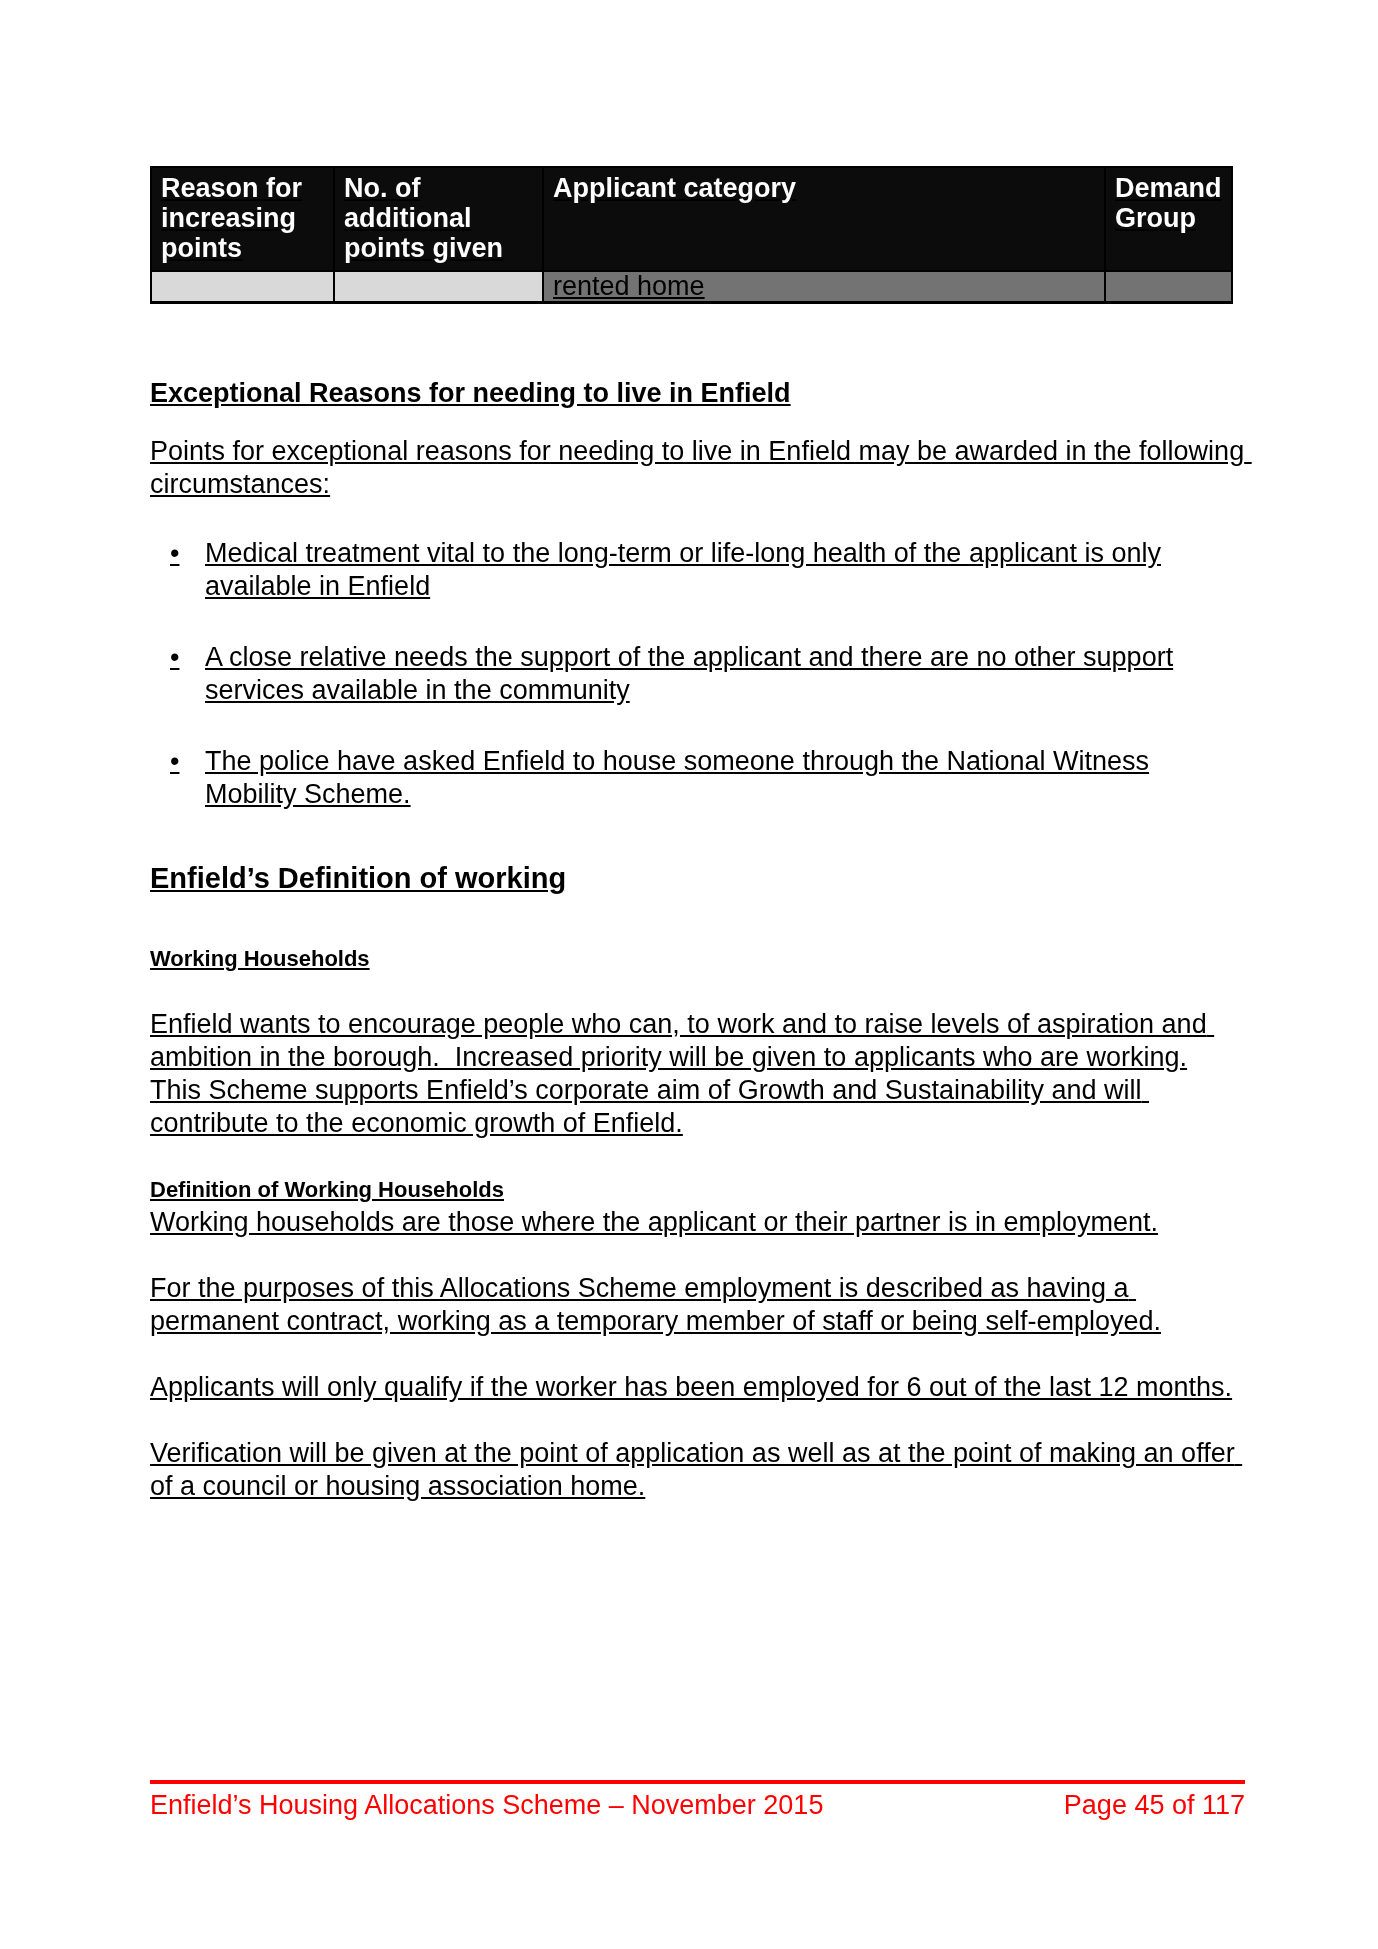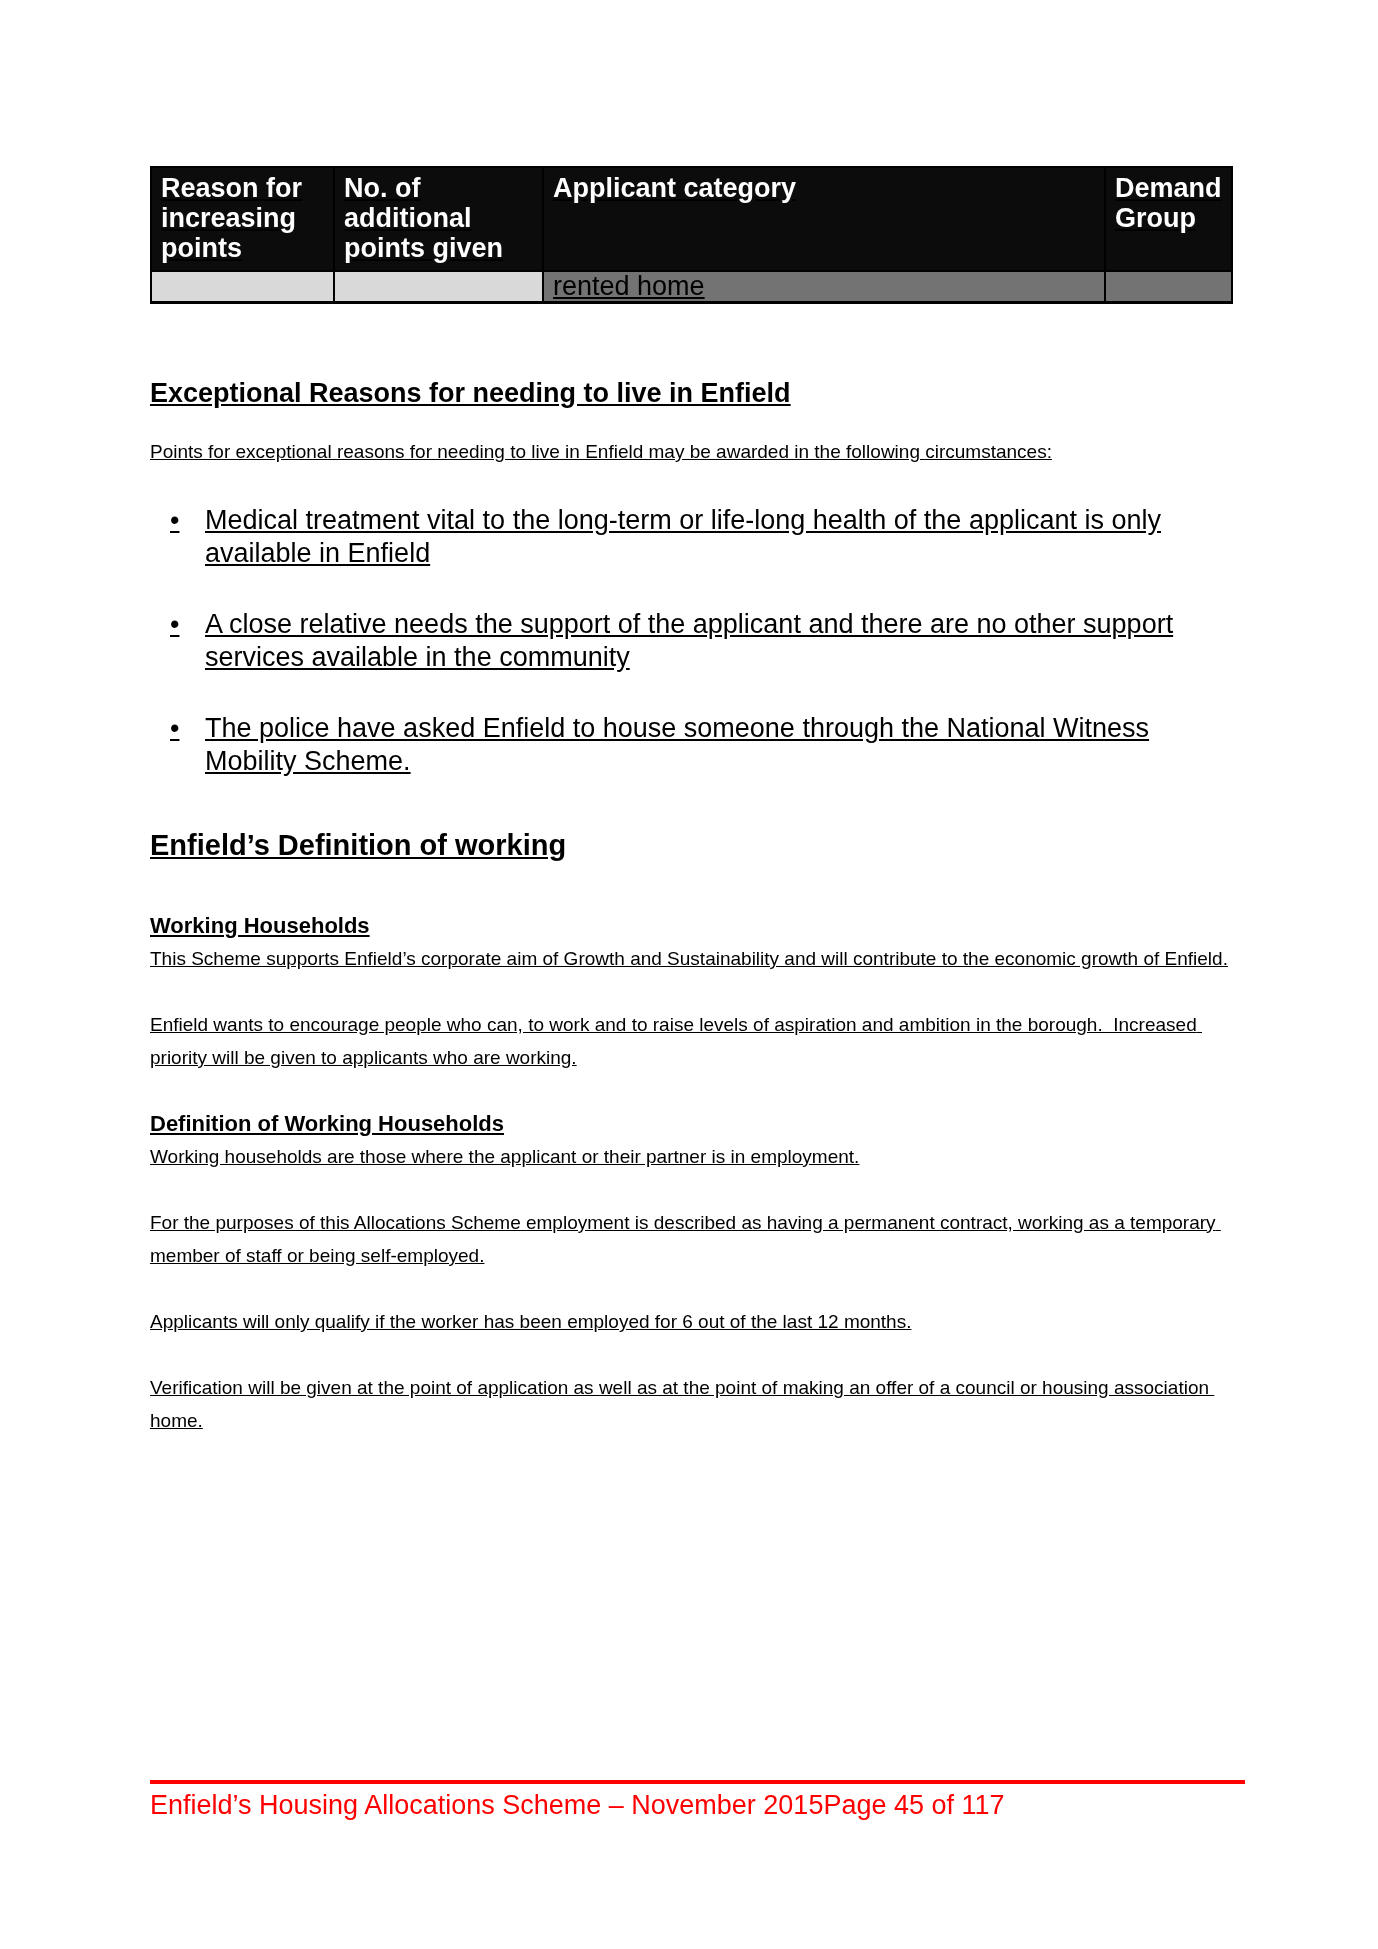--- a/index.html
+++ b/index.html
@@ -72,21 +72,21 @@
   }
   .h-sub {
     margin: 45px 0 0 0;
     font-size: 22px;
     line-height: 33px;
     font-weight: bold;
   }
   .h-sub.tight { margin-top: 33px; }
   p.body {
     margin: 33px 0 0 0;
-    font-size: 19px;
+    font-size: 27px;
     line-height: 33px;
     white-space: pre-wrap;
   }
   p.body.intro { margin-top: 25px; }
   p.body.nogap { margin-top: 0; }
 
   ul.bullets {
     list-style: none;
     margin: 36px 0 0 0;
     padding: 0;
@@ -106,21 +106,21 @@
 
   
   .footer {
     position: absolute;
     left: 150px;
     top: 1780px;
     width: 1095px;
     border-top: 4px solid #ff0000;
     padding-top: 5px;
     display: flex;
-    justify-content: flex-start;
+    justify-content: space-between;
     color: #ff0000;
     font-size: 27px;
     line-height: 33px;
   }
 </style>
 </head>
 <body>
 
 <div class="page">
   <div class="content">
@@ -165,22 +165,22 @@
       </li>
       <li>
         <span class="bullet-mark">•</span>
         <span class="bullet-text">The police have asked Enfield to house someone through the National Witness Mobility Scheme.</span>
       </li>
     </ul>
 
     <div class="h-large">Enfield’s Definition of working</div>
 
     <div class="h-sub">Working Households</div>
+    <p class="body">Enfield wants to encourage people who can, to work and to raise levels of aspiration and ambition in the borough.  Increased priority will be given to applicants who are working.</p>
     <p class="body nogap">This Scheme supports Enfield’s corporate aim of Growth and Sustainability and will contribute to the economic growth of Enfield.</p>
-    <p class="body">Enfield wants to encourage people who can, to work and to raise levels of aspiration and ambition in the borough.  Increased priority will be given to applicants who are working.</p>
 
     <div class="h-sub tight">Definition of Working Households</div>
     <p class="body nogap">Working households are those where the applicant or their partner is in employment.</p>
     <p class="body">For the purposes of this Allocations Scheme employment is described as having a permanent contract, working as a temporary member of staff or being self-employed.</p>
     <p class="body">Applicants will only qualify if the worker has been employed for 6 out of the last 12 months.</p>
     <p class="body">Verification will be given at the point of application as well as at the point of making an offer of a council or housing association home.</p>
 
   </div>
 
   <div class="footer">

